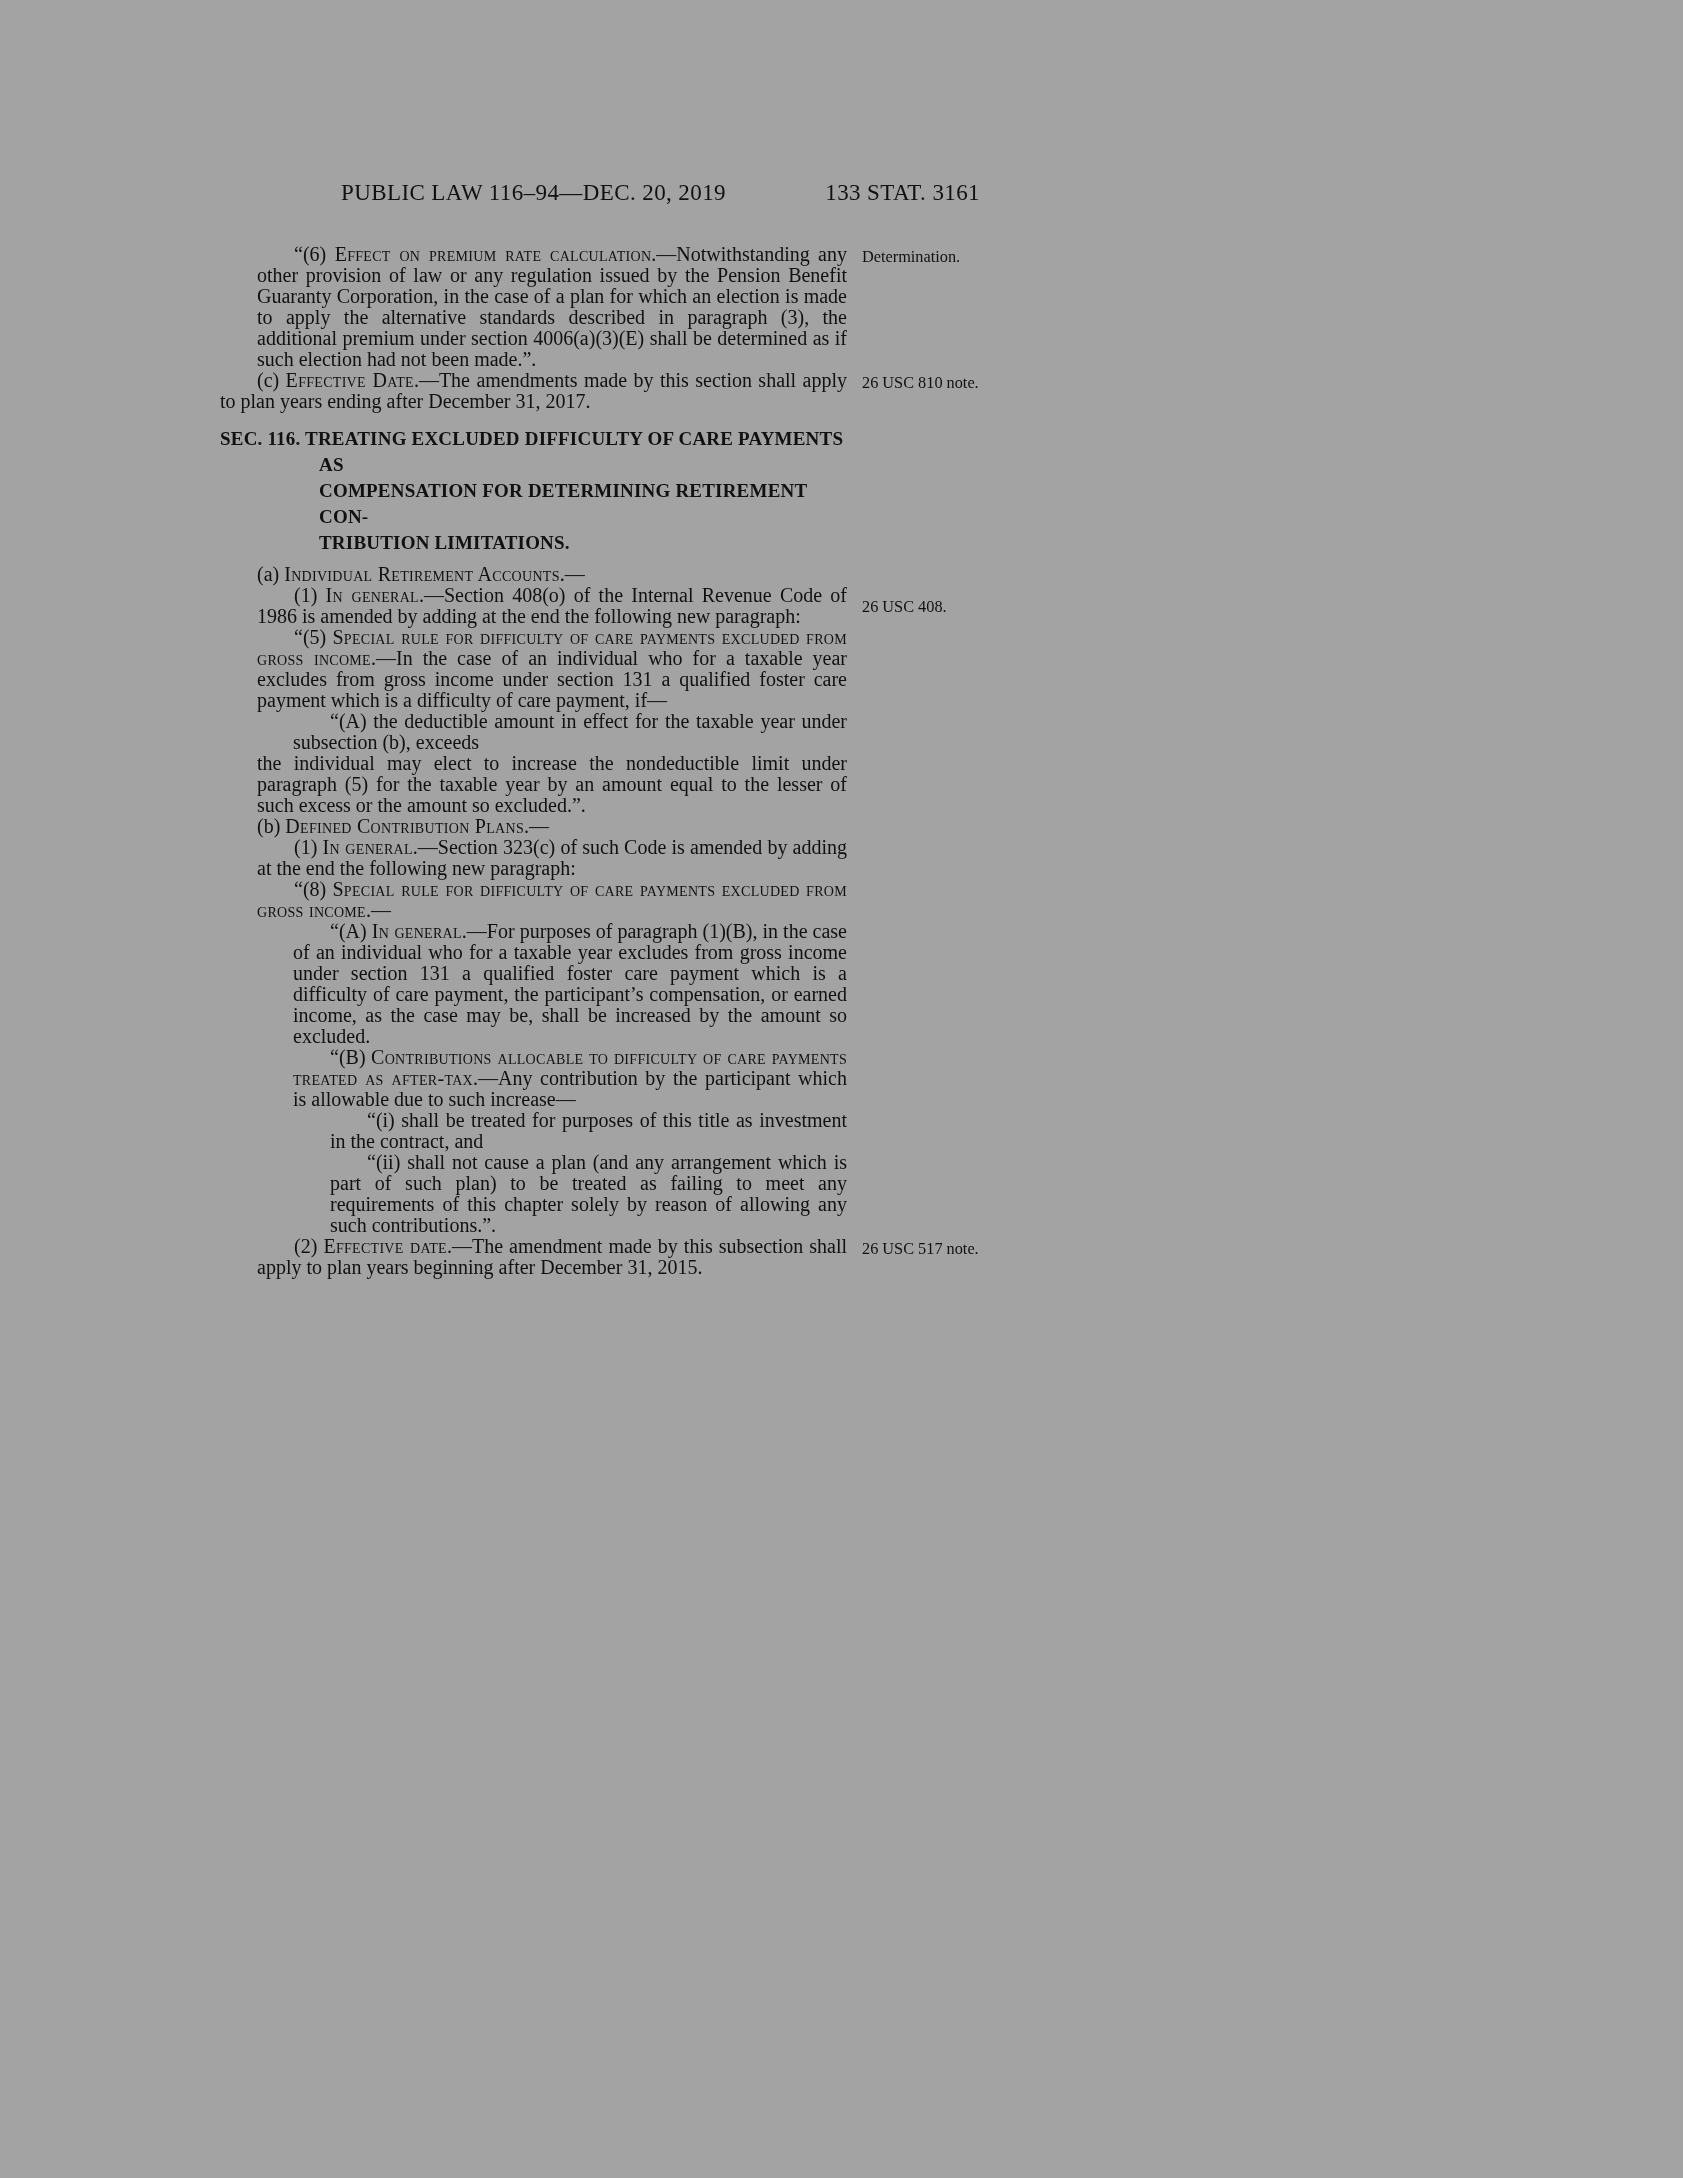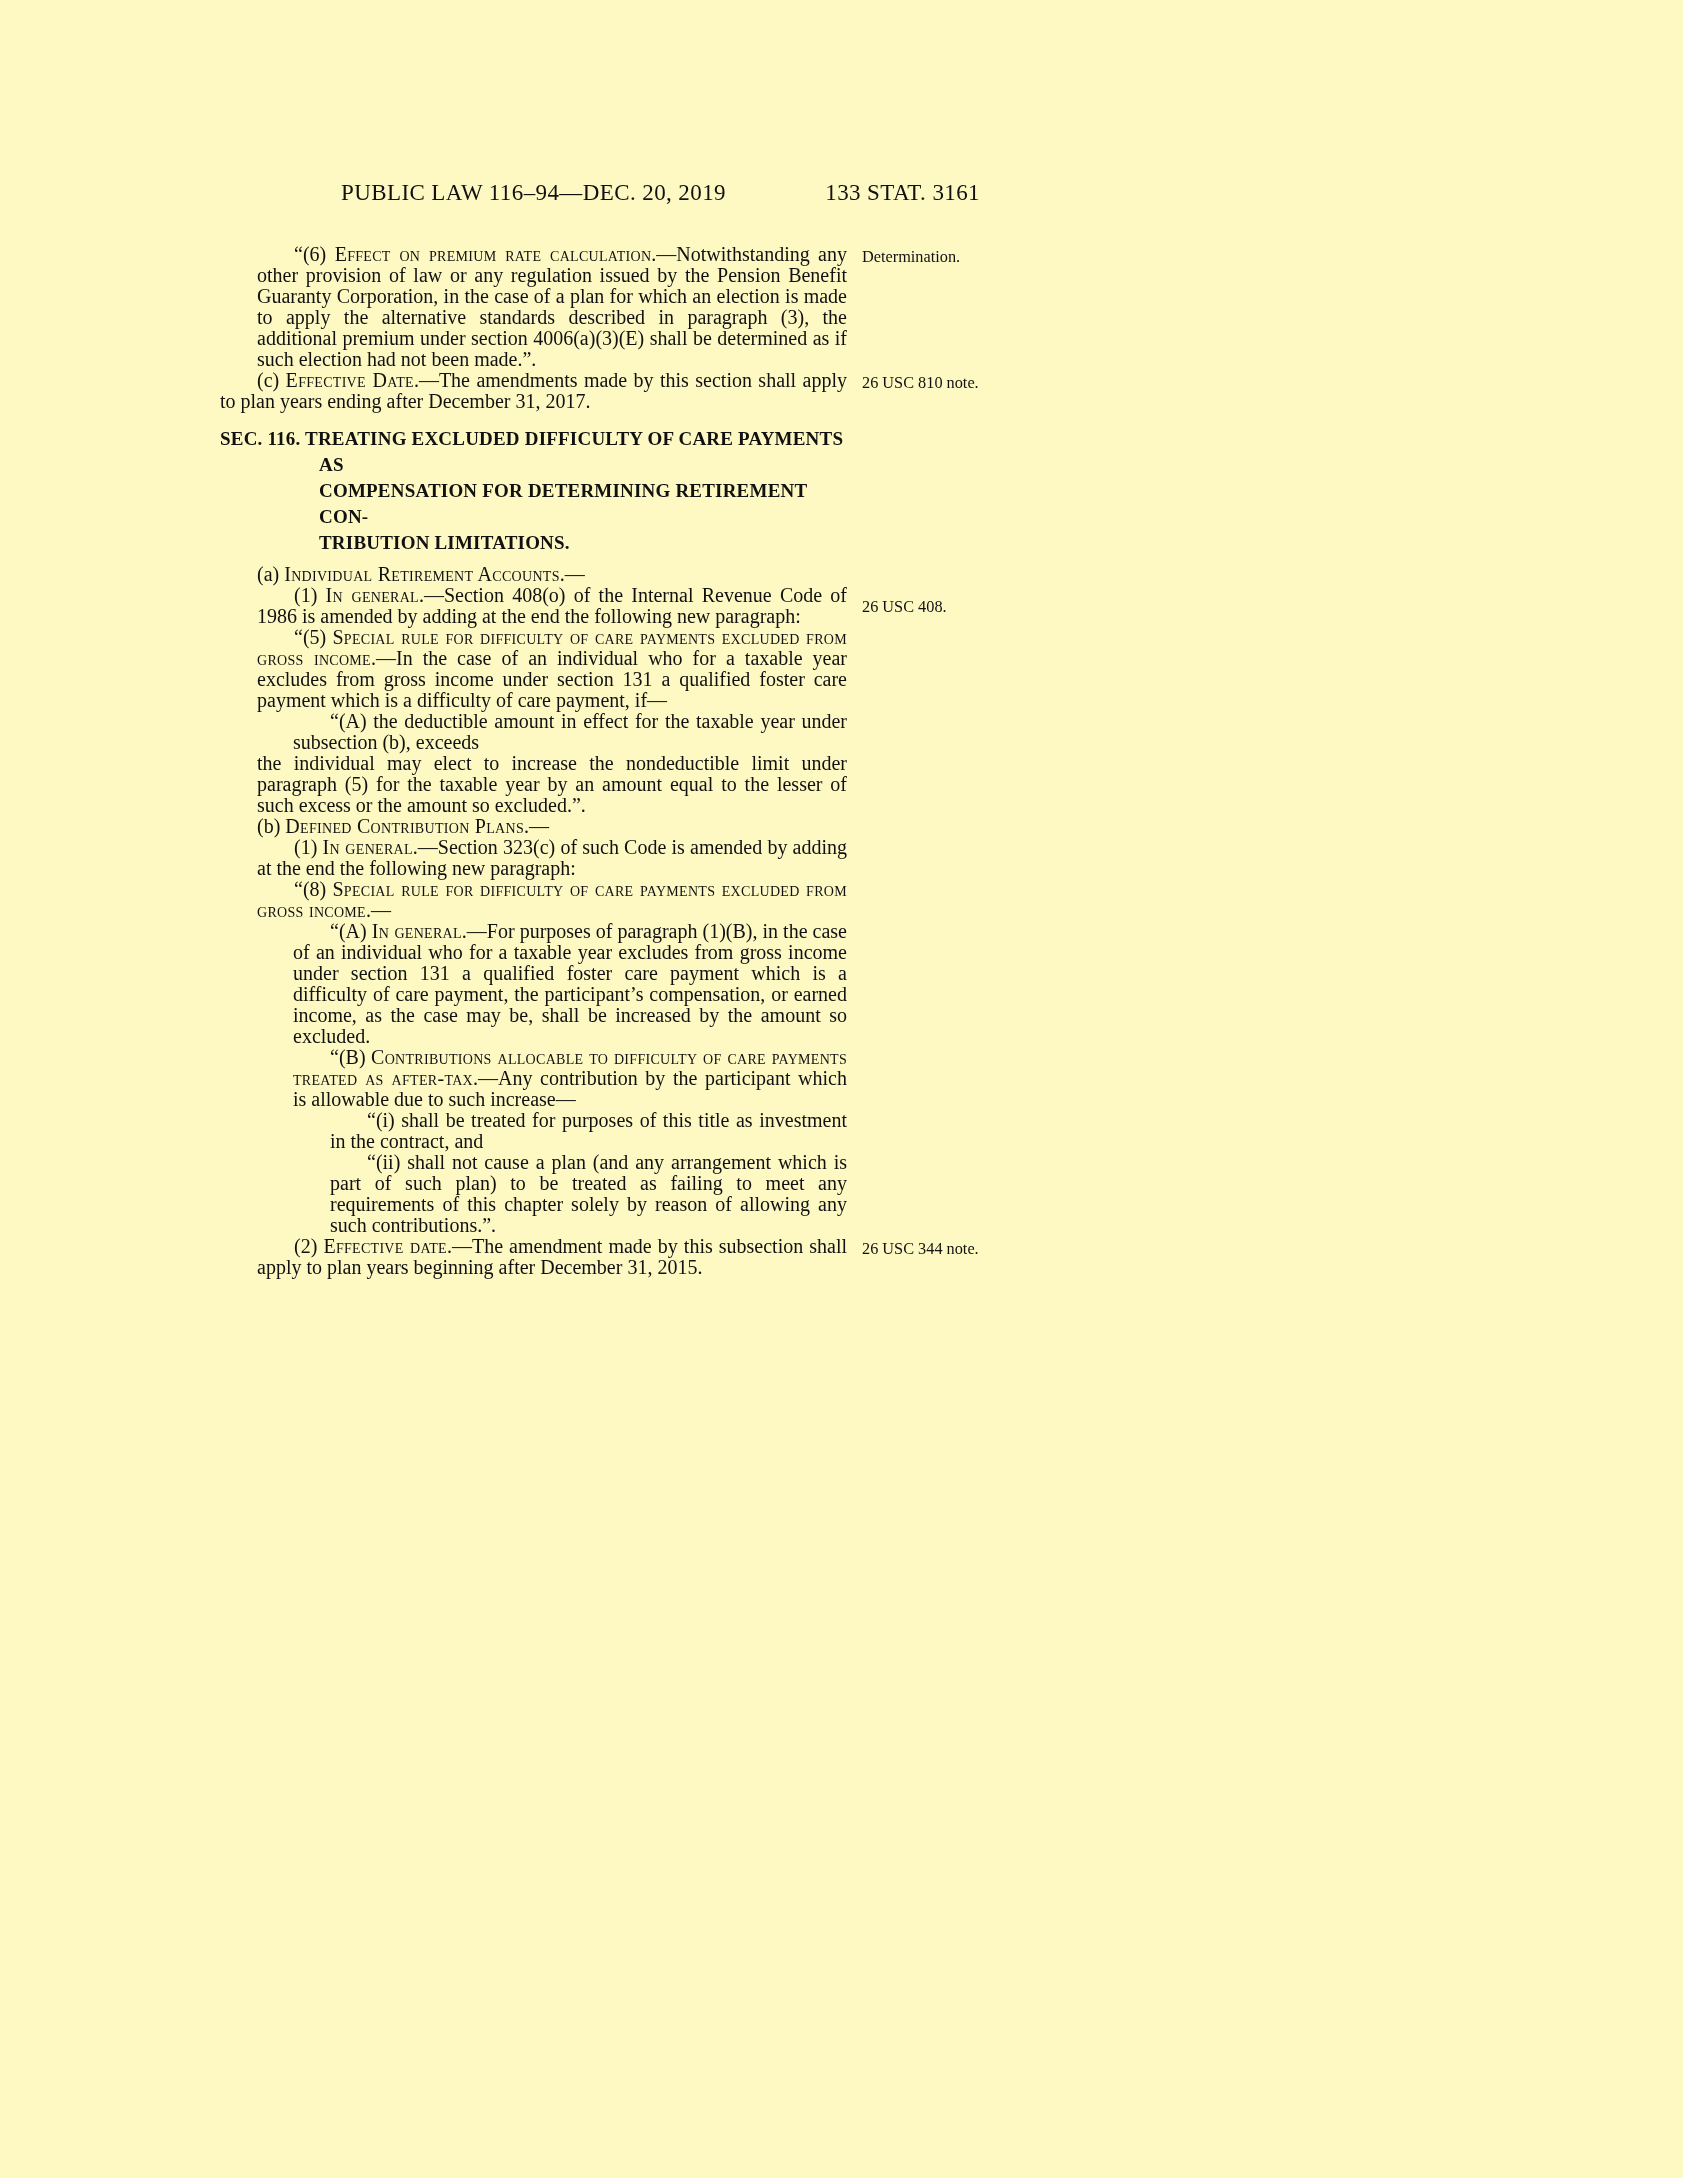--- a/index.html
+++ b/index.html
@@ -4,21 +4,21 @@
 <style>
   html, body {
     margin: 0;
     padding: 0;
     background: #ffffff;
   }
   .page {
     position: relative;
     width: 1683px;
     height: 2178px;
-    background: #fef9c3;
+    background: #a3a3a3;
     color: #111111;
     font-family: "Liberation Serif", serif;
     overflow: hidden;
   }
   .content {
     position: absolute;
     left: 220px;
     top: 180px;
     width: 760px;
   }
@@ -101,17 +101,17 @@
         <p class="para lvl1"><span class="plain">“(5) </span><span class="sc">Special rule for difficulty of care payments excluded from gross income</span><span class="plain">.—In the case of an individual who for a taxable year excludes from gross income under section 131 a qualified foster care payment which is a difficulty of care payment, if—</span></p>
         <p class="para lvl2"><span class="plain">“(A) the deductible amount in effect for the taxable year under subsection (b), exceeds</span></p>
         <p class="para lvl1 flush"><span class="plain">the individual may elect to increase the nondeductible limit under paragraph (5) for the taxable year by an amount equal to the lesser of such excess or the amount so excluded.”.</span></p>
         <p class="para lvl0"><span class="plain">(b) </span><span class="sc">Defined Contribution Plans</span><span class="plain">.—</span></p>
         <p class="para lvl1"><span class="plain">(1) </span><span class="sc">In general</span><span class="plain">.—Section 323(c) of such Code is amended by adding at the end the following new paragraph:</span></p>
         <p class="para lvl1"><span class="plain">“(8) </span><span class="sc">Special rule for difficulty of care payments excluded from gross income</span><span class="plain">.—</span></p>
         <p class="para lvl2"><span class="plain">“(A) </span><span class="sc">In general</span><span class="plain">.—For purposes of paragraph (1)(B), in the case of an individual who for a taxable year excludes from gross income under section 131 a qualified foster care payment which is a difficulty of care payment, the participant’s compensation, or earned income, as the case may be, shall be increased by the amount so excluded.</span></p>
         <p class="para lvl2"><span class="plain">“(B) </span><span class="sc">Contributions allocable to difficulty of care payments treated as after-tax</span><span class="plain">.—Any contribution by the participant which is allowable due to such increase—</span></p>
         <p class="para lvl3"><span class="plain">“(i) shall be treated for purposes of this title as investment in the contract, and</span></p>
         <p class="para lvl3"><span class="plain">“(ii) shall not cause a plan (and any arrangement which is part of such plan) to be treated as failing to meet any requirements of this chapter solely by reason of allowing any such contributions.”.</span></p>
-        <p class="para lvl1"><span class="plain">(2) </span><span class="sc">Effective date</span><span class="plain">.—The amendment made by this subsection shall apply to plan years beginning after December 31, 2015.</span><span class="margin-note" style="left: 605px; top: 3px;">26 USC 344 note.</span></p>
+        <p class="para lvl1"><span class="plain">(2) </span><span class="sc">Effective date</span><span class="plain">.—The amendment made by this subsection shall apply to plan years beginning after December 31, 2015.</span><span class="margin-note" style="left: 605px; top: 3px;">26 USC 517 note.</span></p>
       </div>
   </div>
 </div>
 
 
 </body></html>

